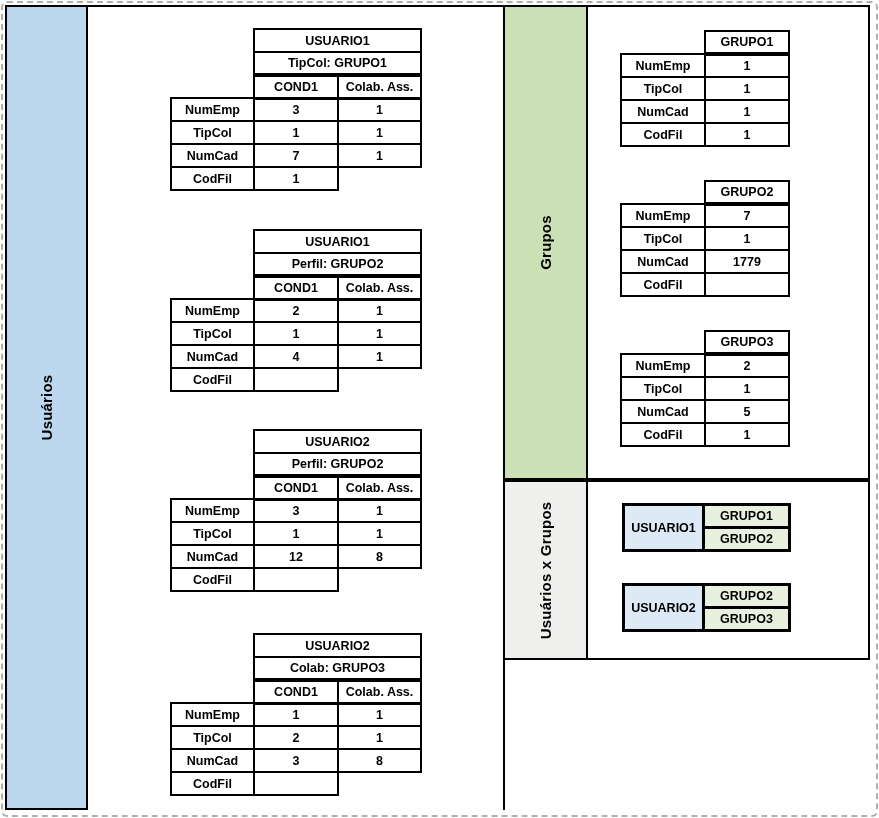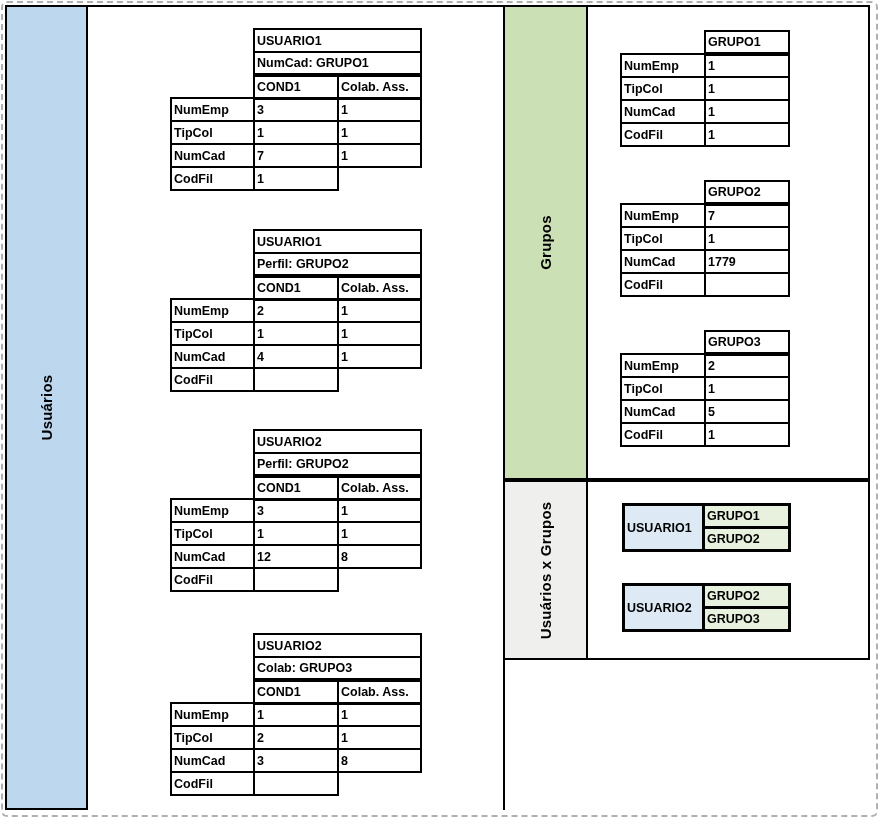--- a/index.html
+++ b/index.html
@@ -31,21 +31,21 @@
   .band-groups { left:503px; top:5px;   width:85px; height:475px; background:#CBE0B4; }
   .band-uxg    { left:503px; top:480px; width:85px; height:180px; background:#EFEFED; }
   .band-label {
     transform:rotate(-90deg); white-space:nowrap;
     font-weight:bold; font-size:15px; color:#000; letter-spacing:0.2px;
   }
 
   
   table.dt {
     position:absolute; border-collapse:collapse; table-layout:fixed;
-    font-weight:bold; font-size:12.5px; color:#000; 
+    font-weight:bold; font-size:12.5px; color:#000; text-align:center;
   }
   table.dt td { border:2px solid #000; height:23px; padding:0 2px; background:#fff; overflow:hidden; white-space:nowrap; }
   table.dt td.ghost { border:0; background:transparent; }
 
   .user-table  { width:250px; }
   .user-table  col.c-lbl  { width:83px; }
   .user-table  col.c-v1   { width:84px; }
   .user-table  col.c-v2   { width:83px; }
   .user-table  tr.r-perfil td.cell { border-bottom-width:4px; }
   .user-table  tr.r-head   td.cell { border-bottom-width:3px;margin-top:48px; }
@@ -100,21 +100,21 @@
         <col class="c-v1">
         <col class="c-v2">
       </colgroup>
     <tbody>
         <tr class="r-title">
           <td class="ghost"></td>
           <td class="cell" colspan="2">USUARIO1</td>
         </tr>
     <tr class="r-perfil">
           <td class="ghost"></td>
-          <td class="cell" colspan="2">NumCad: GRUPO1</td>
+          <td class="cell" colspan="2">TipCol: GRUPO1</td>
         </tr>
     <tr class="r-head">
           <td class="ghost"></td>
           <td class="cell">COND1</td>
           <td class="cell">Colab. Ass.</td>
         </tr>
     <tr>
           <td class="cell">NumEmp</td>
           <td class="cell">3</td>
           <td class="cell">1</td>

